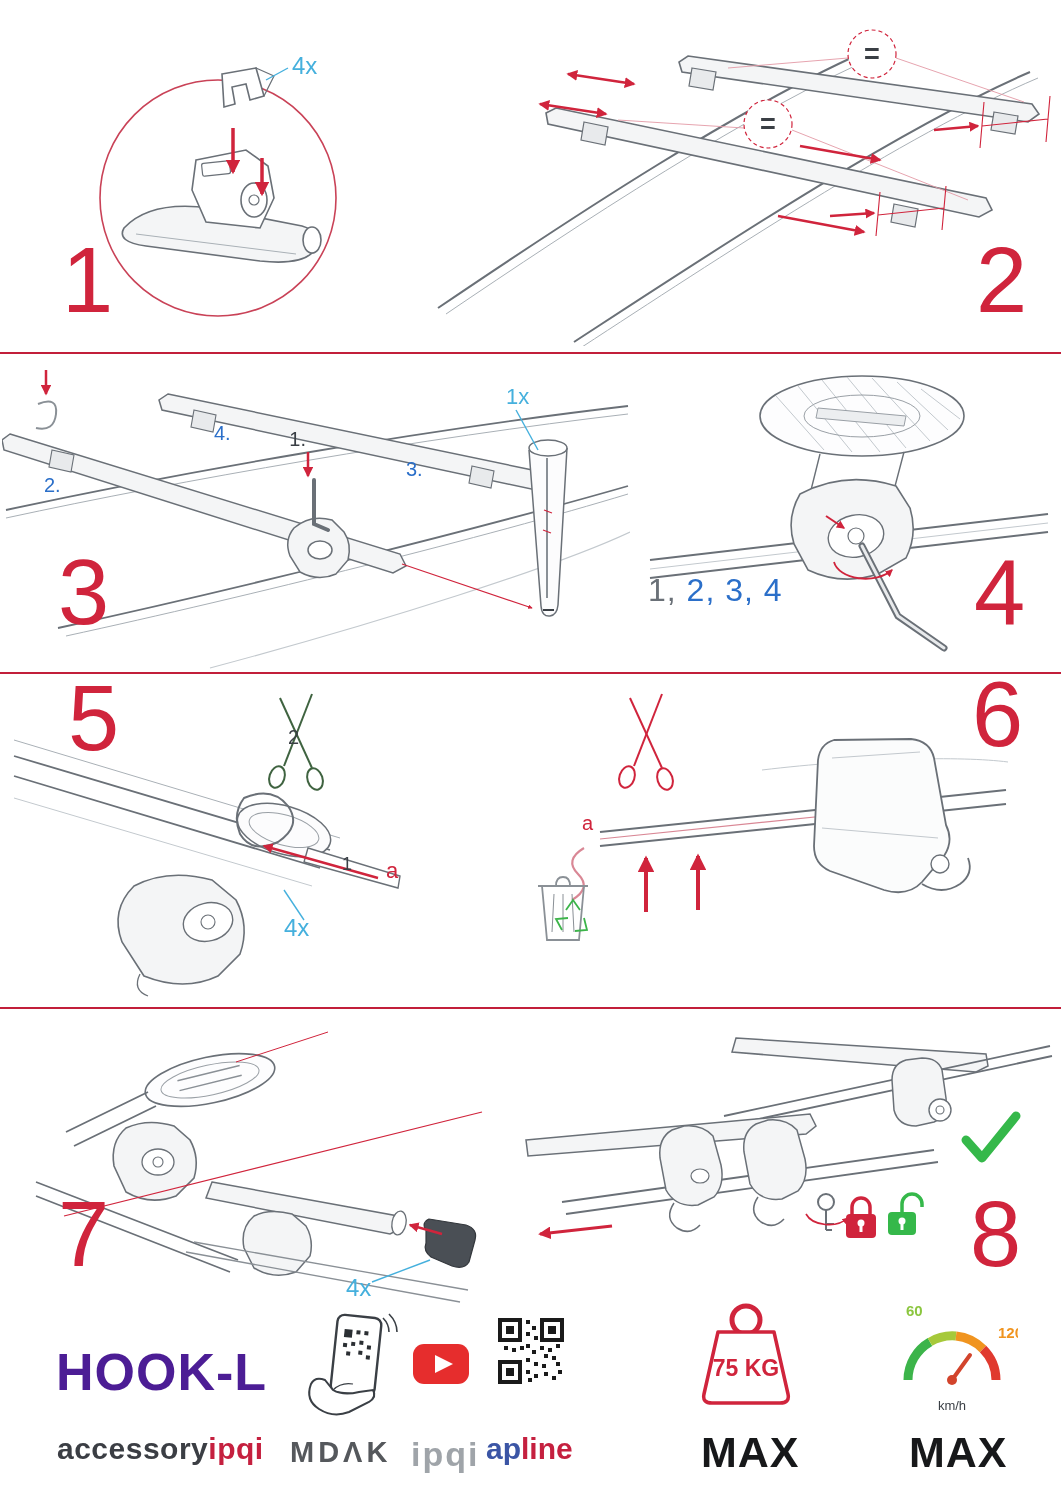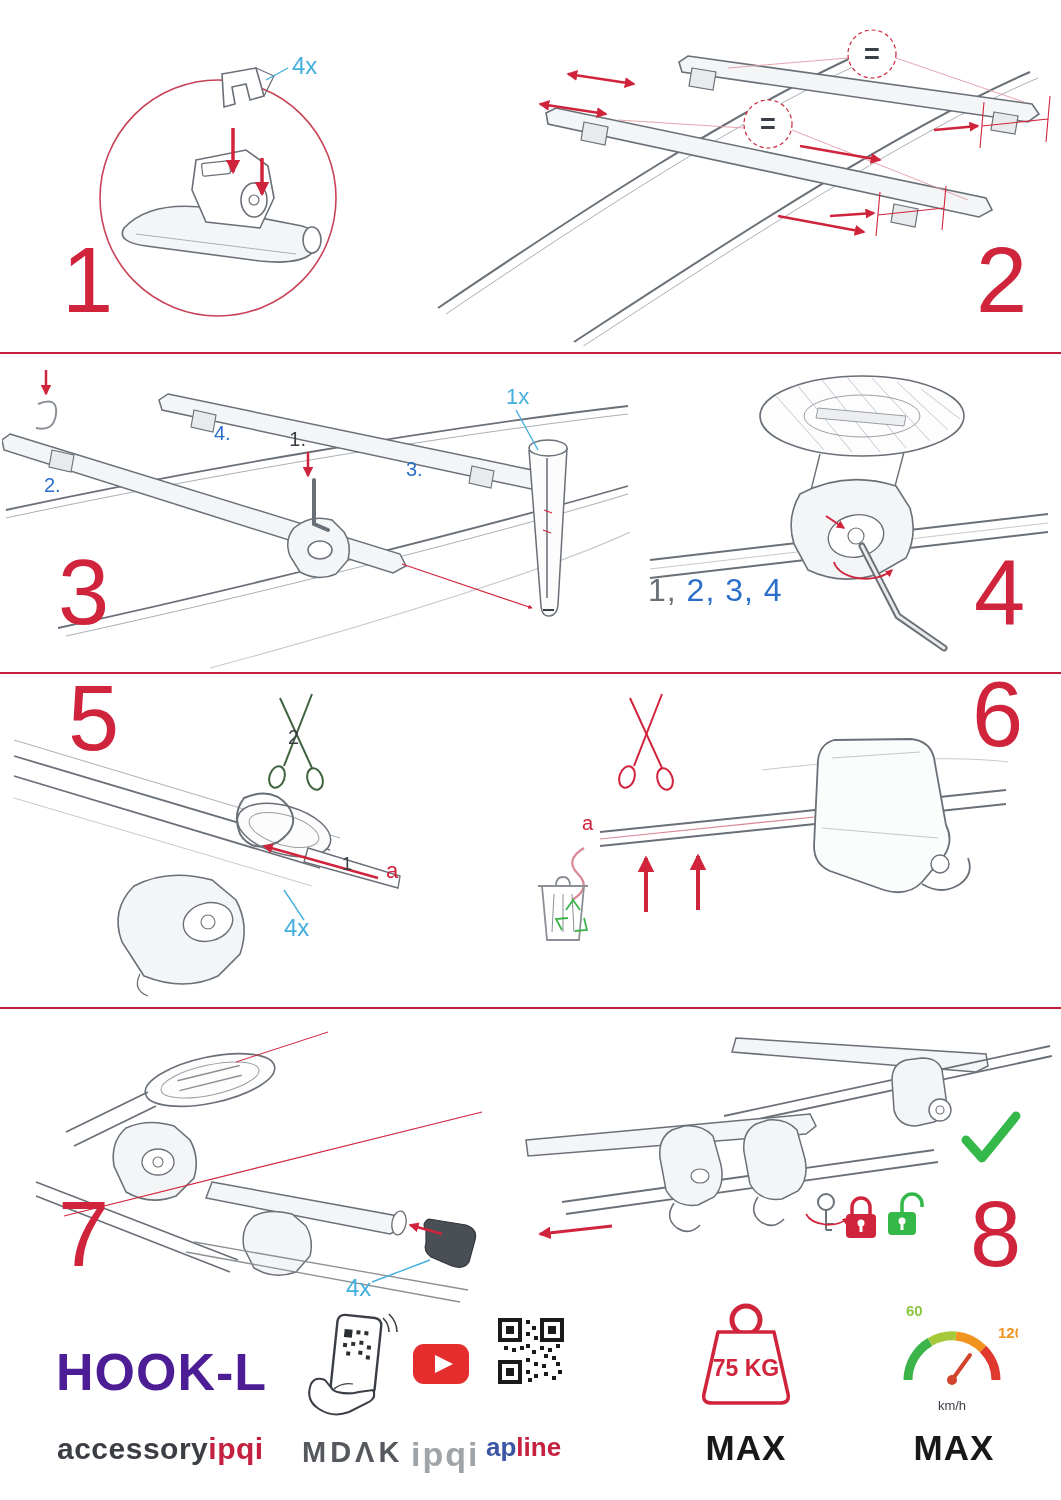--- a/index.html
+++ b/index.html
@@ -9,28 +9,28 @@
   .divider{position:absolute;left:0;width:1061px;height:2px;background:#c21f3a;}
   .step-num{position:absolute;font-size:92px;line-height:1;color:#d0243c;font-weight:400;}
   .seq{position:absolute;left:648px;top:560px;font-size:32px;letter-spacing:1px;}
   .seq .g{color:#6a7077;}
   .seq .b{color:#2b6fc9;}
   .product{position:absolute;left:56px;top:1330px;font-size:52px;font-weight:bold;
            color:#4c1d95;letter-spacing:1px;}
   .brandline{position:absolute;left:57px;top:1420px;font-size:30px;font-weight:bold;letter-spacing:0.5px;}
   .brandline .blk{color:#3b3e44;text-align:right;}
   .brandline .red{color:#c5203f;}
-  .logo-mdak{position:absolute;left:302px;top:1424px;font-size:29px;font-weight:bold;
+  .logo-mdak{position:absolute;left:290px;top:1424px;font-size:29px;font-weight:bold;
              color:#55585c;letter-spacing:4px;}
   .logo-ipqi{position:absolute;left:411px;top:1423px;font-size:34px;font-weight:bold;
              color:#9fa4a9;letter-spacing:2px;}
-  .logo-apline{position:absolute;left:486px;top:1420px;font-size:26px;font-weight:bold;}
+  .logo-apline{position:absolute;left:486px;top:1420px;font-size:30px;font-weight:bold;}
   .logo-apline .ap{color:#3b55a5;}
   .logo-apline .ln{color:#c5203f;}
-  .max{position:absolute;width:90px;text-align:center;font-size:35px;font-weight:600;
+  .max{position:absolute;width:90px;text-align:center;font-size:43px;font-weight:600;
        color:#17181a;letter-spacing:1px;}
   svg text{font-family:"Liberation Sans",sans-serif;}
 </style>
 </head>
 <body>
 
 <div class="page">
 
   <svg class="abs" style="left:88px;top:16px" width="290" height="305" viewBox="0 0 290 305">
     <defs>

